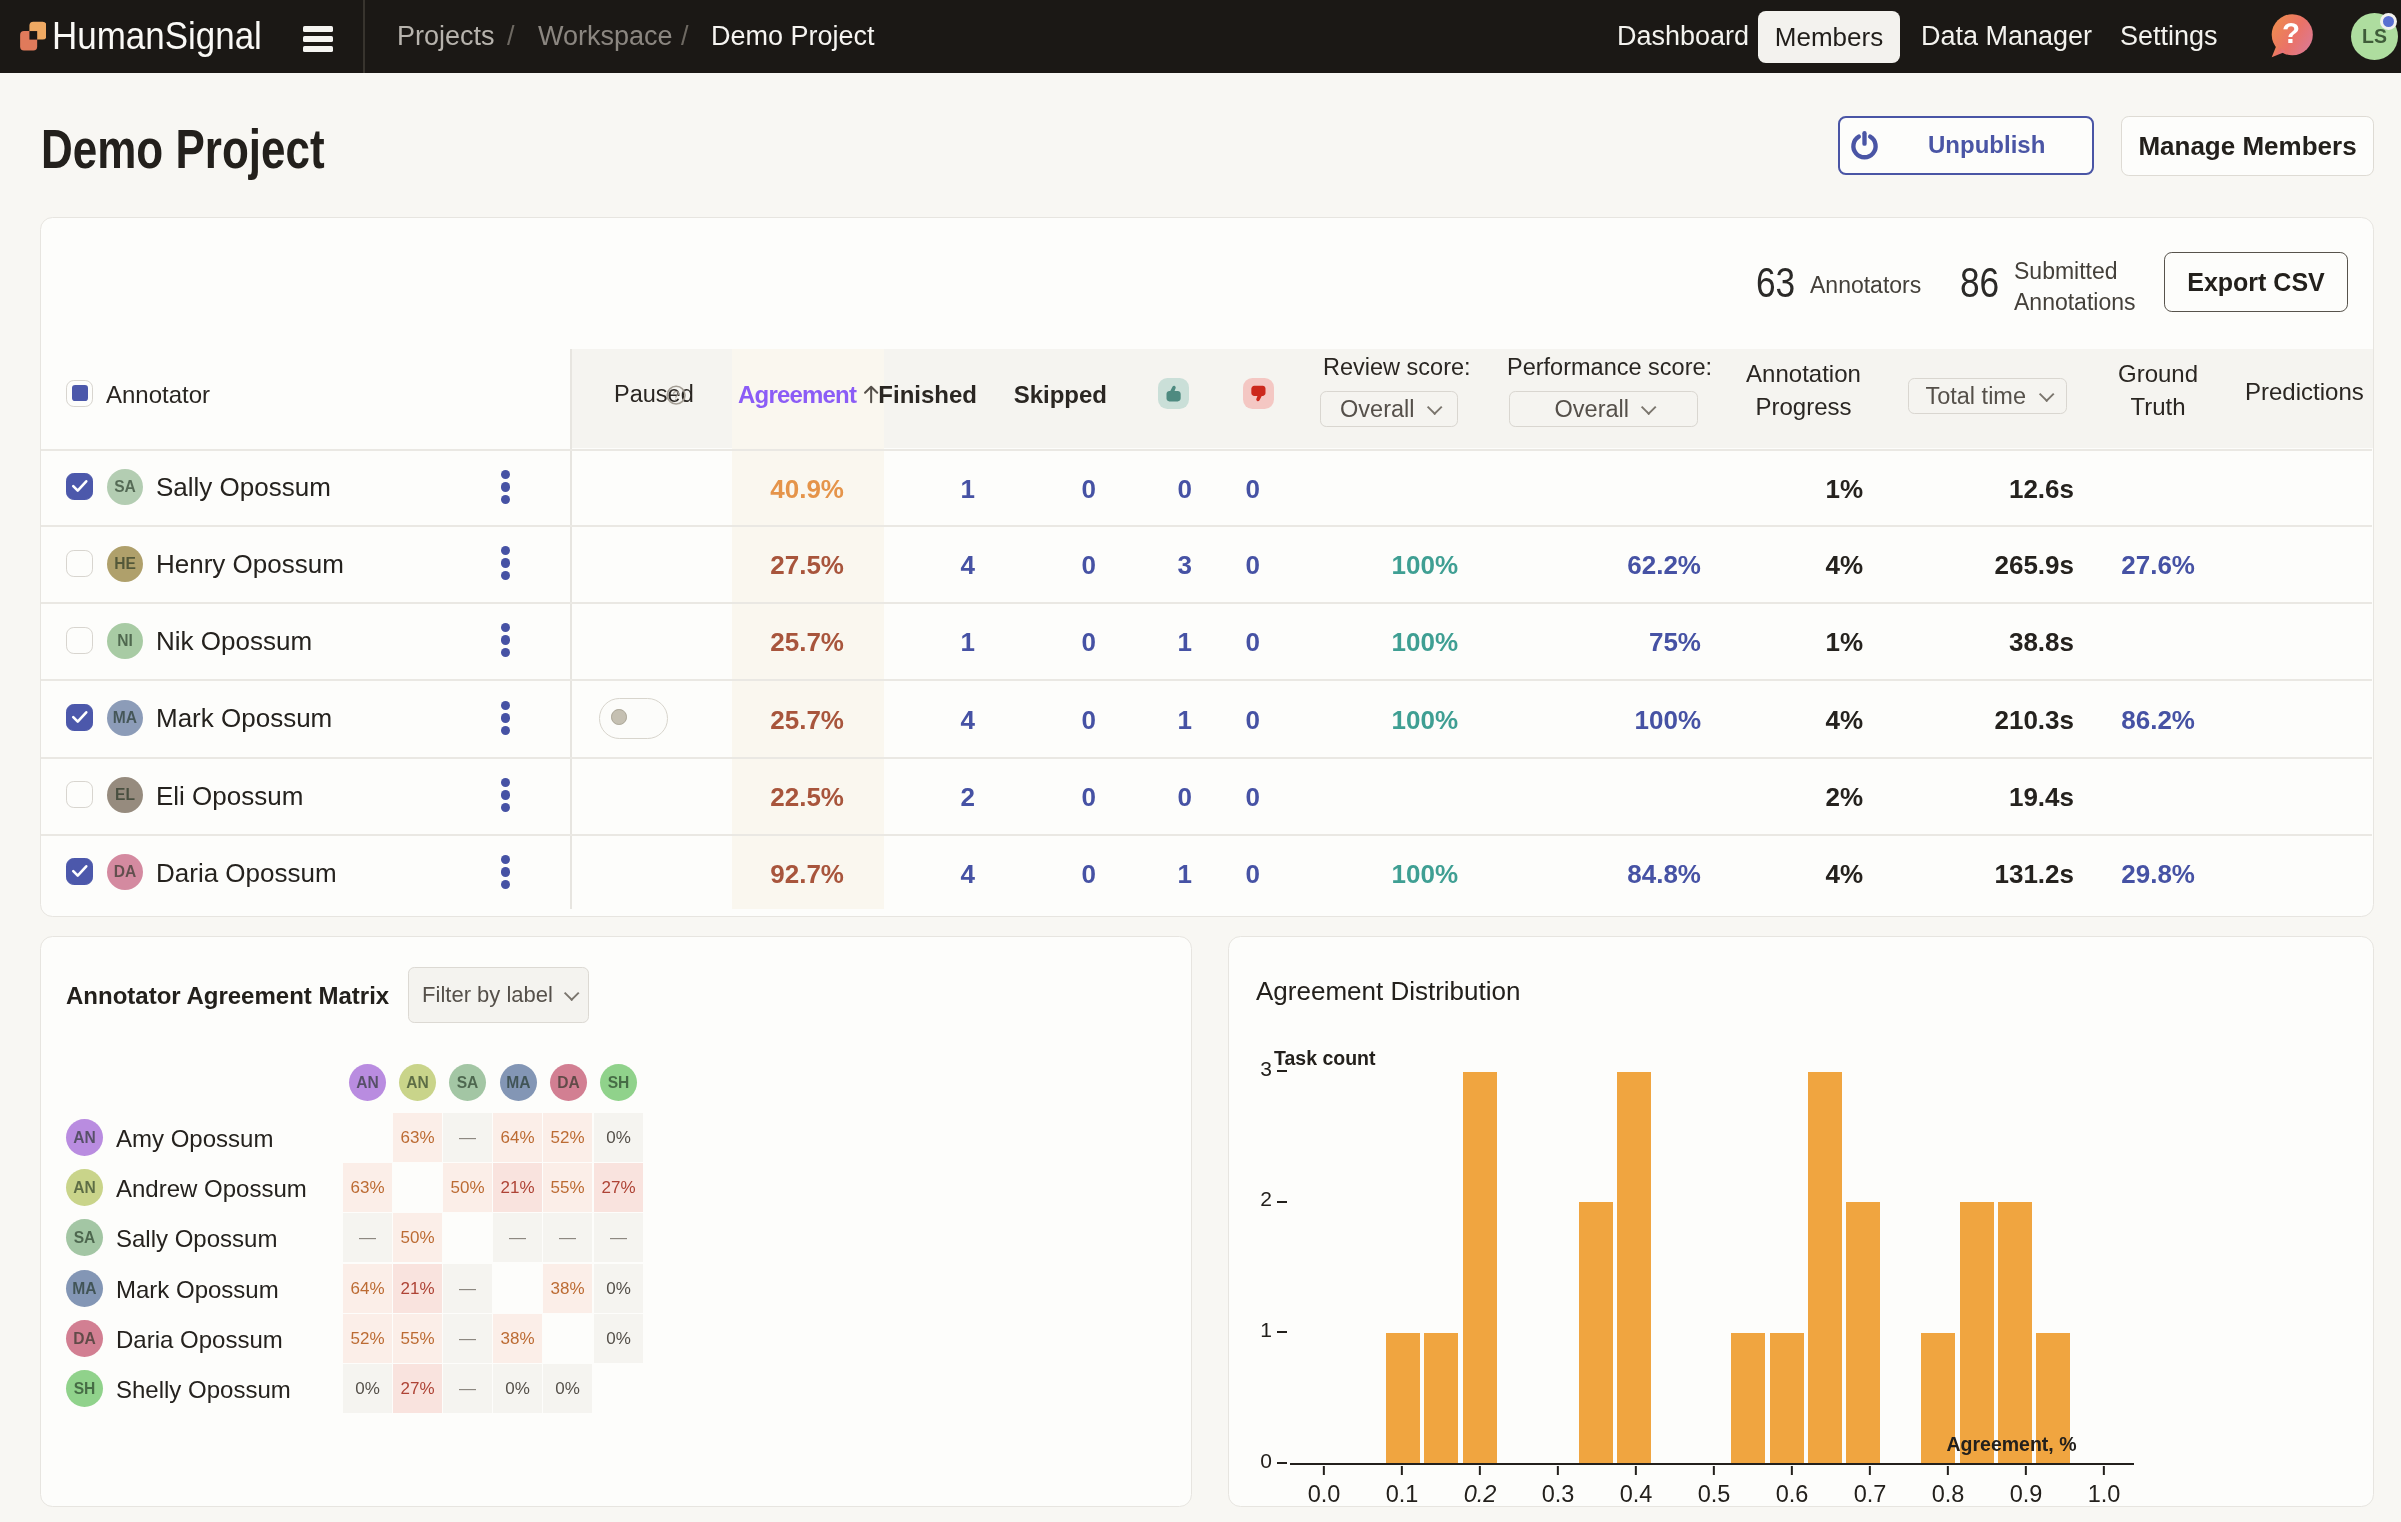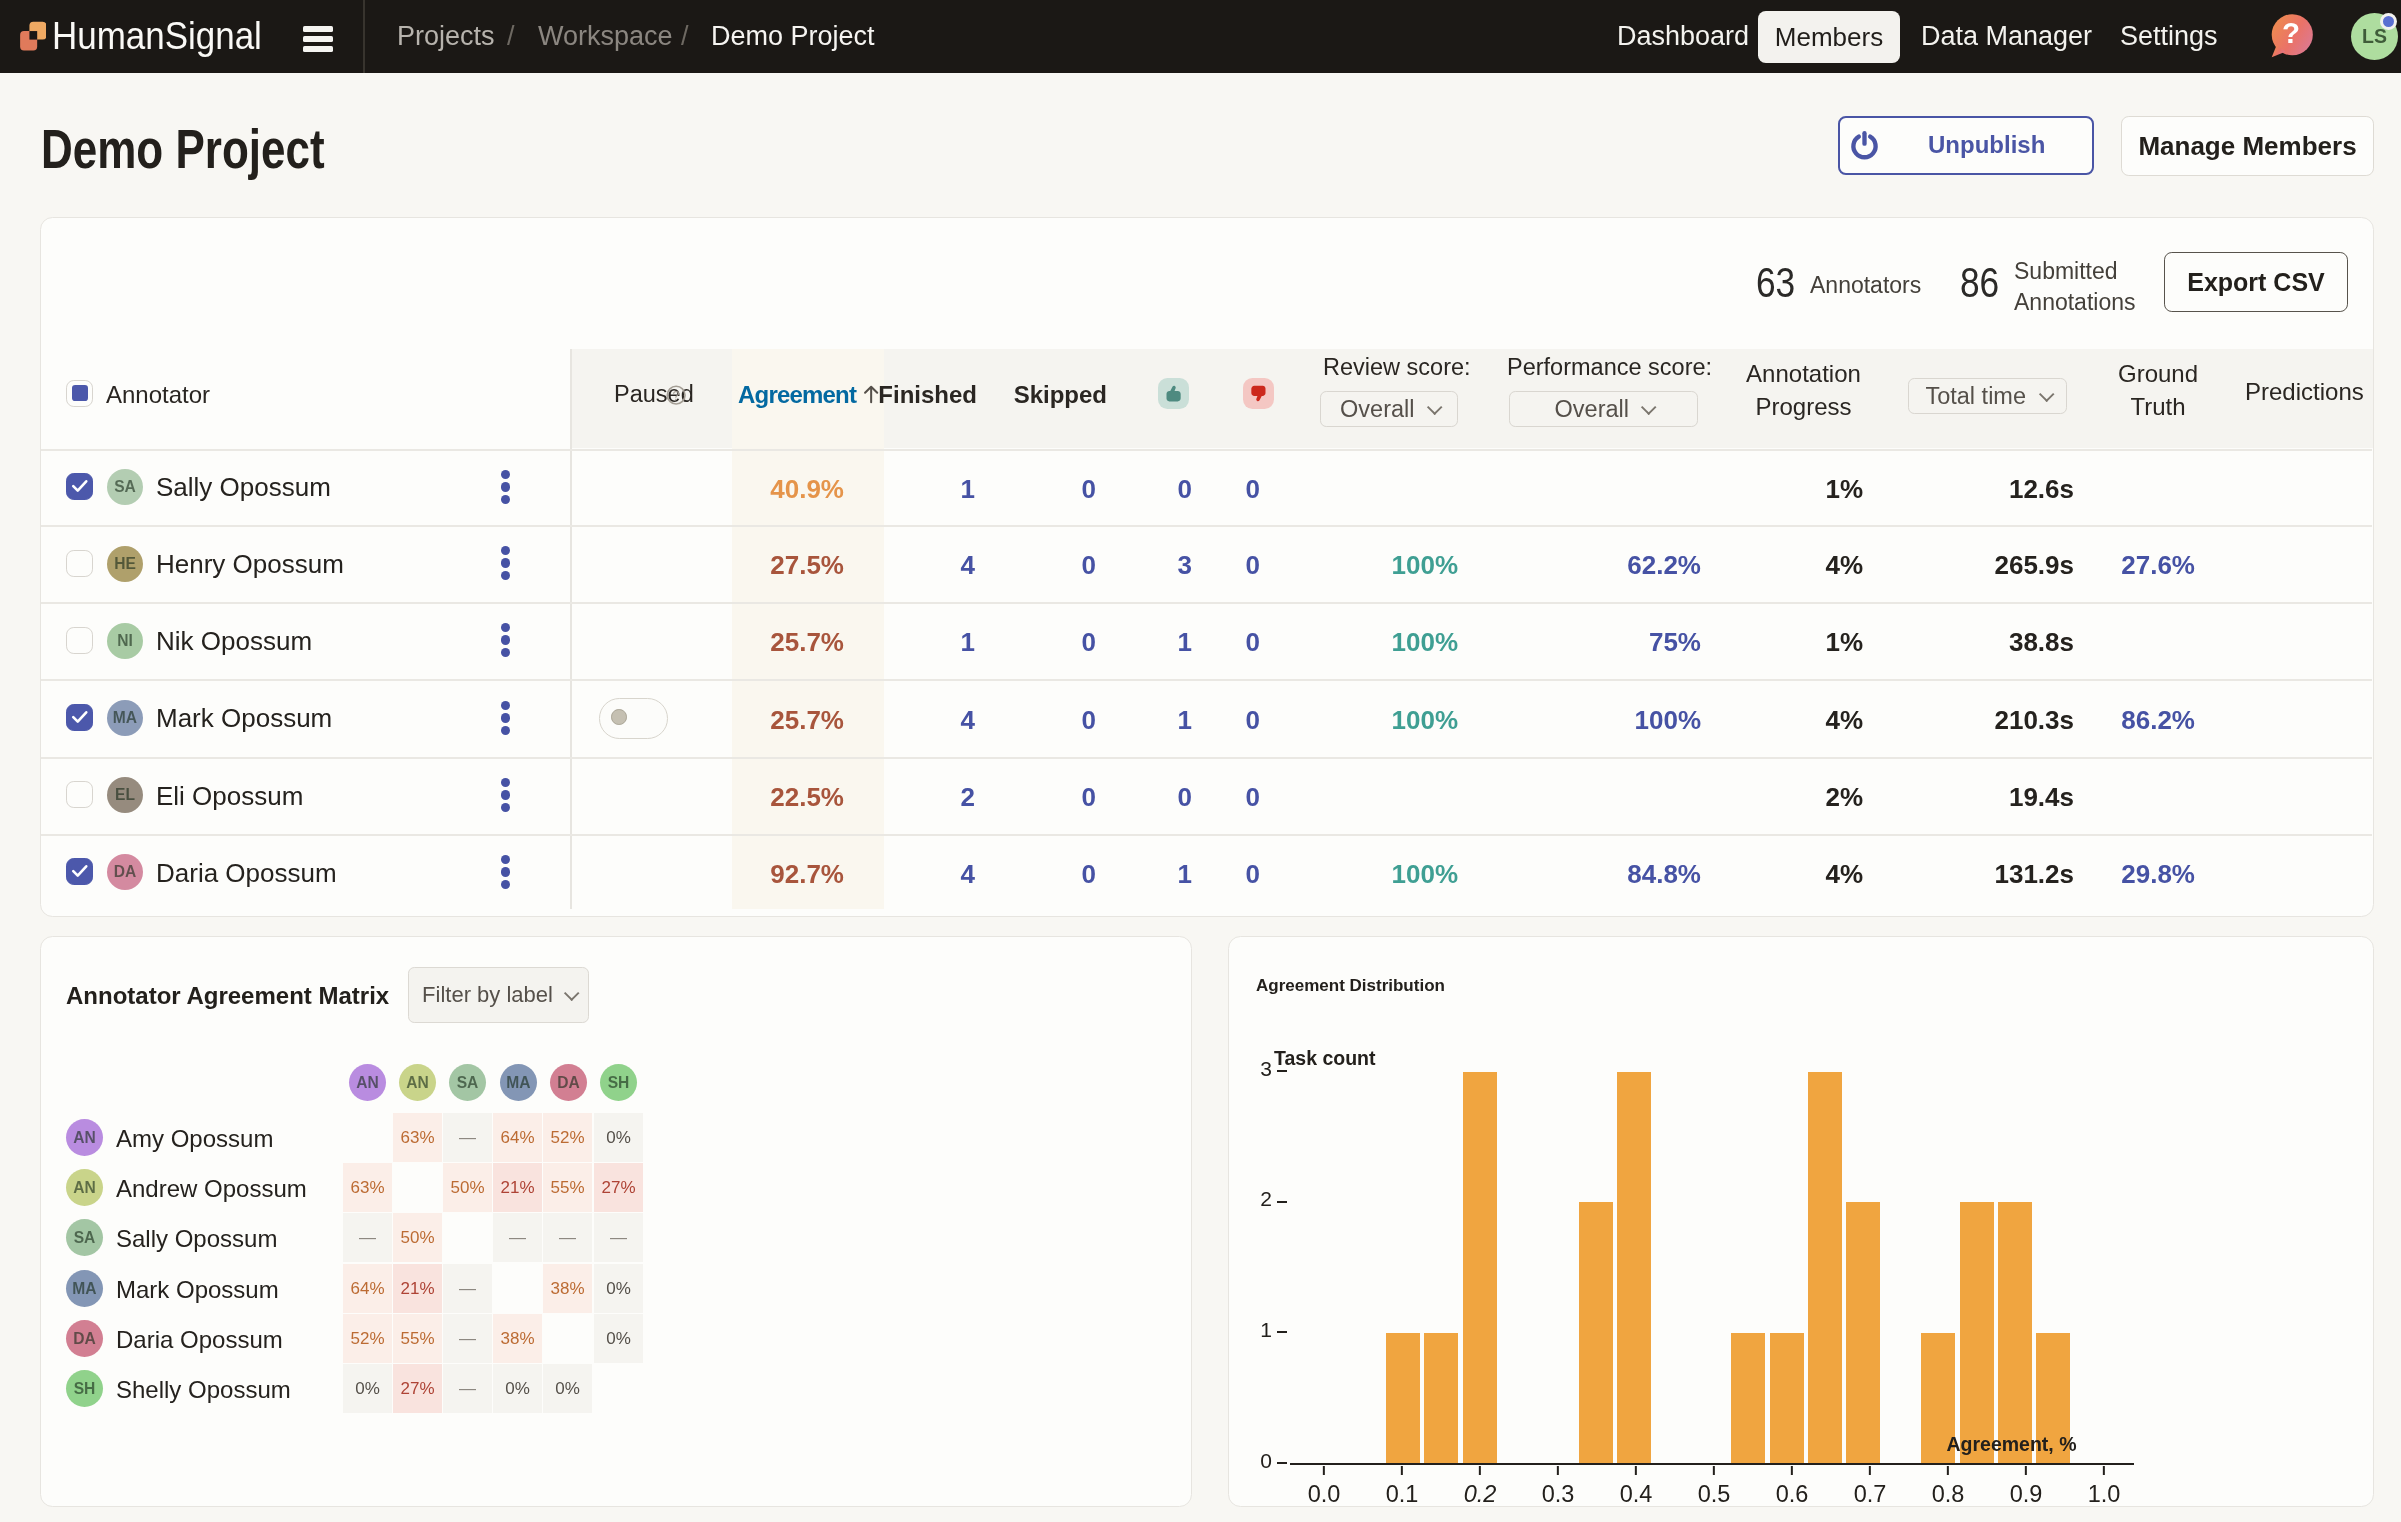--- a/index.html
+++ b/index.html
@@ -95,21 +95,21 @@
   <div class="abs" style="left:570px;top:349px;width:1.6px;height:560px;background:#e7e5e0;"></div>
 
   <div class="cb off" style="left:66px;top:380px;"></div>
   <div class="abs" style="left:72px;top:385px;width:16.4px;height:16.4px;border-radius:3.1px;background:#4c58ab;"></div>
   <div class="hdrlbl" style="left:106px;top:381px;">Annotator</div>
   <div class="hdrlbl" style="left:582px;top:381px;font-size:23.5px;margin-left:32px;">Paused</div>
   <svg class="abs" style="left:666px;top:385px;" width="20.3" height="20.3" viewBox="0 0 32 32">
     <circle cx="16" cy="16" r="14" fill="none" stroke="#a49e95" stroke-width="2.6"></circle>
     <text x="16" y="23" font-size="20" fill="#a49e95" text-anchor="middle" font-family="Liberation Sans">?</text>
   </svg>
-  <div class="hdrlbl" style="left:738px;top:381px;font-weight:600;color:#0369a1;letter-spacing:-0.8px;">Agreement</div>
+  <div class="hdrlbl" style="left:738px;top:381px;font-weight:600;color:#8b5cf6;letter-spacing:-0.8px;">Agreement</div>
   <svg class="abs" style="left:861px;top:384px;" width="20.3" height="20.3" viewBox="0 0 30 30" fill="none" stroke="#55504a" stroke-width="3" stroke-linecap="round" stroke-linejoin="round">
       <path d="M15 27 V4 M6 13 L15 4 L24 13"></path>
     </svg>
   <div class="num hdrlbl" style="left:821px;top:381px;width:156px;text-align:right;">Finished</div>
   <div class="num hdrlbl" style="left:951px;top:381px;width:156px;text-align:right;">Skipped</div>
 
   <div class="abs" style="left:1158px;top:378px;width:31px;height:31px;border-radius:9.4px;background:#cadfd8;display:flex;align-items:center;justify-content:center;">
     <svg width="21" height="21" viewBox="0 0 24 24" fill="#4e8a80">
         <path d="M7.2 21C5.4 21 4 19.6 4 17.8V12.5C4 10.6 5.5 9.1 7.4 9.1H8.3L10.8 4.2C11.3 3.2 12.5 2.8 13.5 3.3C14.4 3.8 14.8 4.9 14.4 5.9L13.2 9.1H16.8C18.7 9.1 20.2 10.6 20.2 12.5V17.5C20.2 19.4 18.7 21 16.8 21Z"></path>
       </svg>
@@ -309,21 +309,21 @@
       <div class="mcell" style="left:493px;top:1314px;background:#fbeee8;color:#bc6b33;">38%</div>
       <div class="mcell" style="left:594px;top:1314px;background:#f5f4f0;color:#55504a;">0%</div>
       <div class="mcell" style="left:343px;top:1364px;background:#f5f4f0;color:#55504a;">0%</div>
       <div class="mcell" style="left:393px;top:1364px;background:#f9e3de;color:#ae4335;">27%</div>
       <div class="mcell" style="left:443px;top:1364px;background:#f5f4f0;color:#8a857e;">—</div>
       <div class="mcell" style="left:493px;top:1364px;background:#f5f4f0;color:#55504a;">0%</div>
       <div class="mcell" style="left:543px;top:1364px;background:#f5f4f0;color:#55504a;">0%</div>
     </div>
 
   <div class="card" style="left:1228px;top:936px;width:1146px;height:571px;"></div>
-  <div class="abs" style="left:1256px;top:976px;font-size:17px;font-weight:700;text-align:center;">Agreement Distribution</div>
+  <div class="abs" style="left:1256px;top:976px;font-size:26px;font-weight:400;text-align:center;">Agreement Distribution</div>
   <div class="abs" style="left:1274px;top:1047px;font-size:19.5px;font-weight:700;">Task count</div>
   <div id="chart">
       <div class="bar" style="left:1386px;top:1333px;width:34px;height:131px;"></div>
       <div class="bar" style="left:1424px;top:1333px;width:34px;height:131px;"></div>
       <div class="bar" style="left:1463px;top:1072px;width:34px;height:392px;"></div>
       <div class="bar" style="left:1579px;top:1202px;width:34px;height:261px;"></div>
       <div class="bar" style="left:1617px;top:1072px;width:34px;height:392px;"></div>
       <div class="bar" style="left:1731px;top:1333px;width:34px;height:131px;"></div>
       <div class="bar" style="left:1770px;top:1333px;width:34px;height:131px;"></div>
       <div class="bar" style="left:1808px;top:1072px;width:34px;height:392px;"></div>

